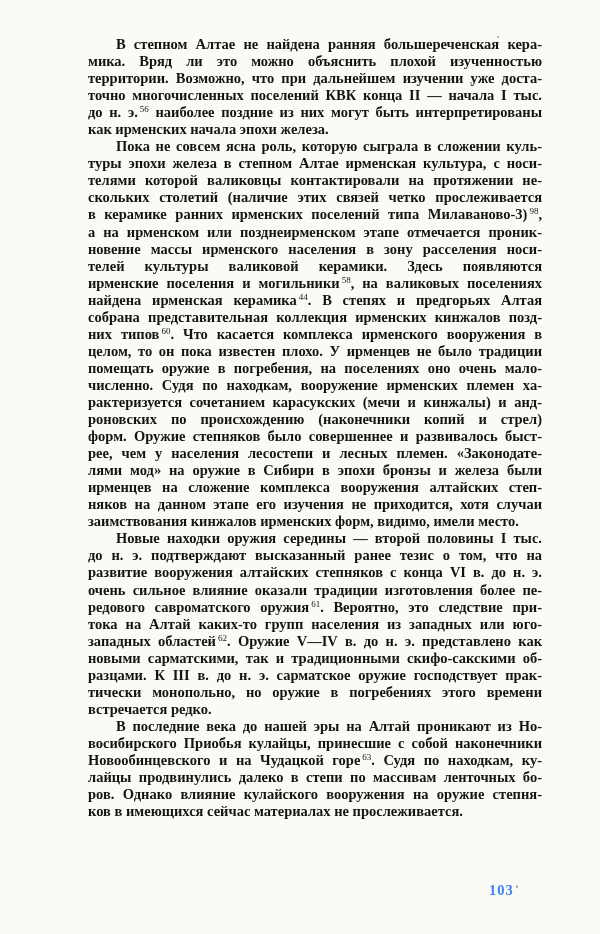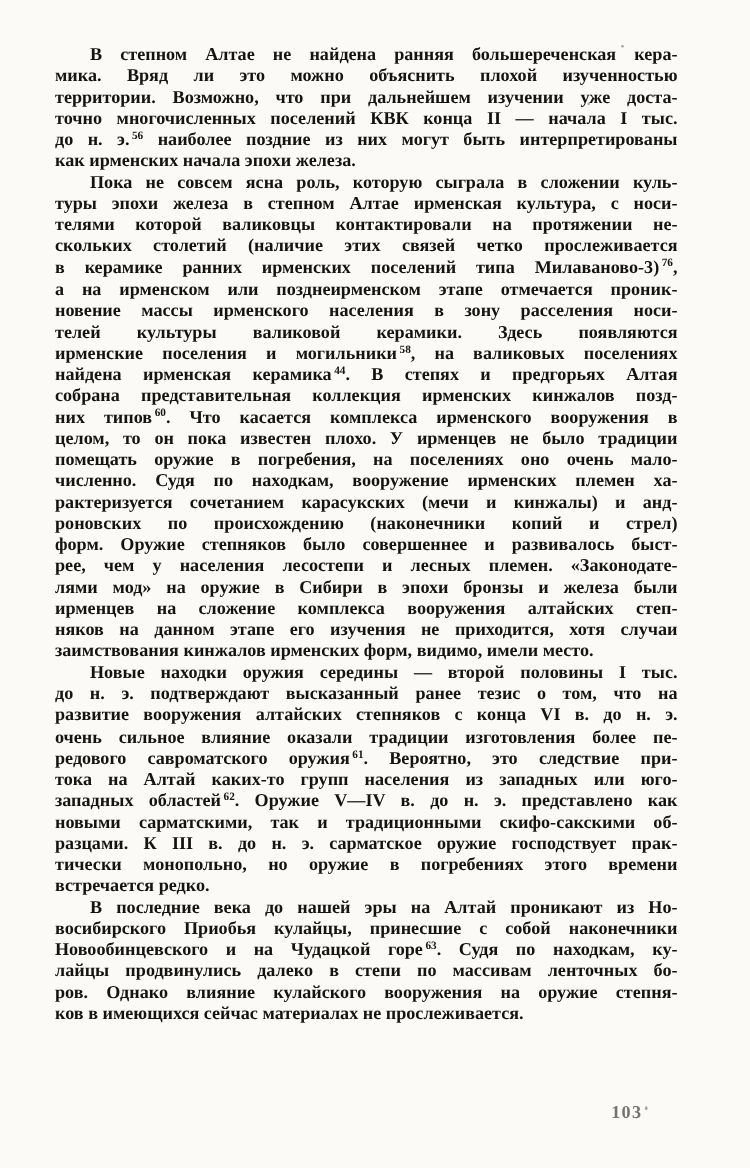--- a/index.html
+++ b/index.html
@@ -34,43 +34,44 @@
   .paragraph {
     margin: 0;
     padding: 0;
   }
   .line {
     text-align: justify;
     text-align-last: justify;
     height: 17.05px;
     overflow: visible;
     white-space: normal;
+    margin-left: 44px;
   }
   .line.first {
     text-indent: 28px;
   }
   .line.last {
     text-align-last: left;
   }
   sup {
     font-size: 9px;
-    font-weight: 700;
+    font-weight: 400;
     line-height: 0;
     vertical-align: baseline;
     position: relative;
     top: -5px;
     padding-left: 2px;
   }
   .page-number {
     position: absolute;
     left: 489px;
     top: 882px;
     font-size: 14.5px;
     font-weight: 700;
-    color: #737373;
+    color: #3b82f6;
     letter-spacing: 1px;
   }
   .speck {
     position: absolute;
     background: #555;
     border-radius: 50%;
     opacity: .55;
   }
 </style>
 </head>
@@ -84,21 +85,21 @@
         <div class="line">территории. Возможно, что при дальнейшем изучении уже доста-</div>
         <div class="line">точно многочисленных поселений КВК конца II — начала I тыс.</div>
         <div class="line">до н. э.<sup>56</sup> наиболее поздние из них могут быть интерпретированы</div>
         <div class="line last">как ирменских начала эпохи железа.</div>
       </div>
       <div class="paragraph">
         <div class="line first">Пока не совсем ясна роль, которую сыграла в сложении куль-</div>
         <div class="line">туры эпохи железа в степном Алтае ирменская культура, с носи-</div>
         <div class="line">телями которой валиковцы контактировали на протяжении не-</div>
         <div class="line">скольких столетий (наличие этих связей четко прослеживается</div>
-        <div class="line">в керамике ранних ирменских поселений типа Милаваново-3)<sup>76</sup>,</div>
+        <div class="line">в керамике ранних ирменских поселений типа Милаваново-3)<sup>98</sup>,</div>
         <div class="line">а на ирменском или позднеирменском этапе отмечается проник-</div>
         <div class="line">новение массы ирменского населения в зону расселения носи-</div>
         <div class="line">телей культуры валиковой керамики. Здесь появляются</div>
         <div class="line">ирменские поселения и могильники<sup>58</sup>, на валиковых поселениях</div>
         <div class="line">найдена ирменская керамика<sup>44</sup>. В степях и предгорьях Алтая</div>
         <div class="line">собрана представительная коллекция ирменских кинжалов позд-</div>
         <div class="line">них типов<sup>60</sup>. Что касается комплекса ирменского вооружения в</div>
         <div class="line">целом, то он пока известен плохо. У ирменцев не было традиции</div>
         <div class="line">помещать оружие в погребения, на поселениях оно очень мало-</div>
         <div class="line">численно. Судя по находкам, вооружение ирменских племен ха-</div>

